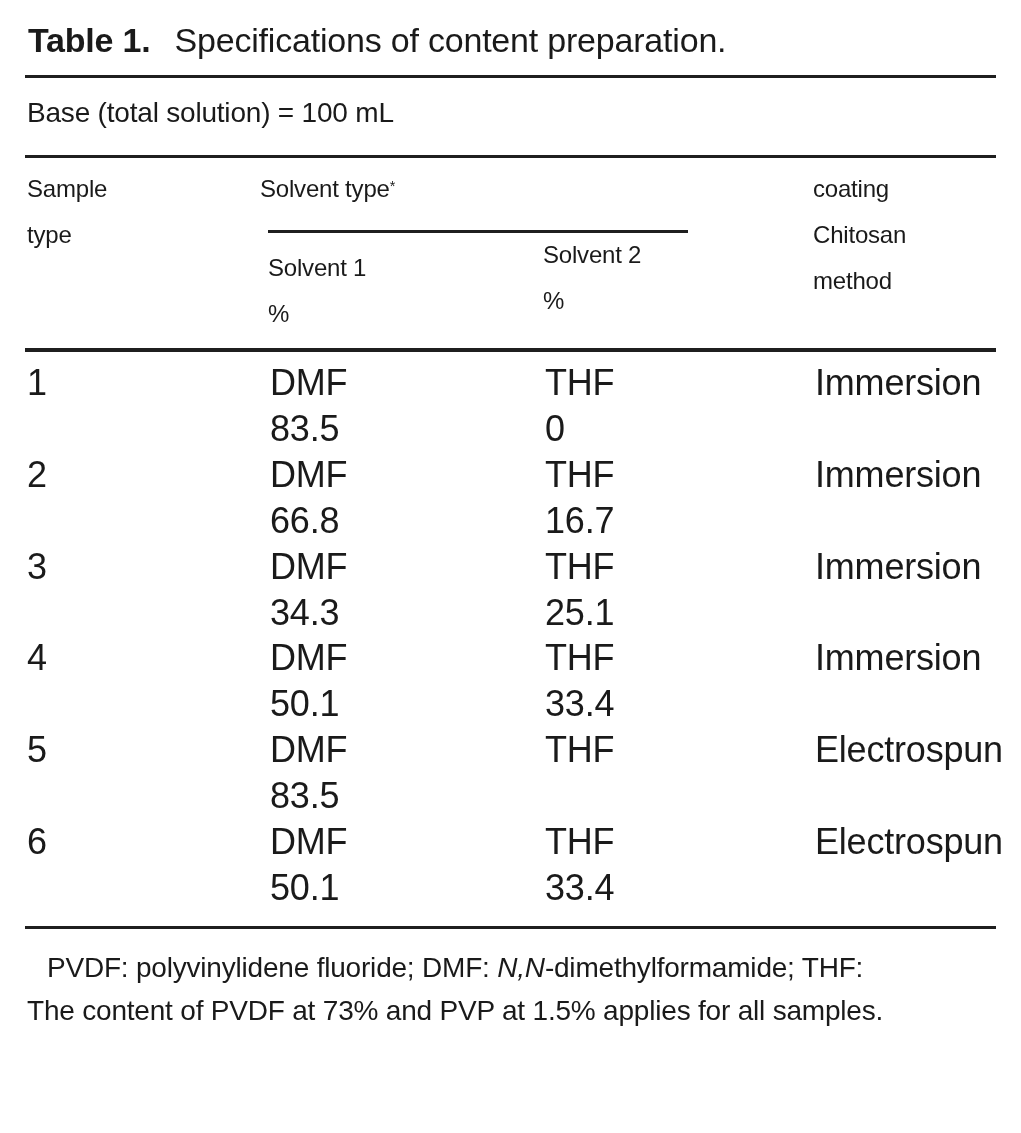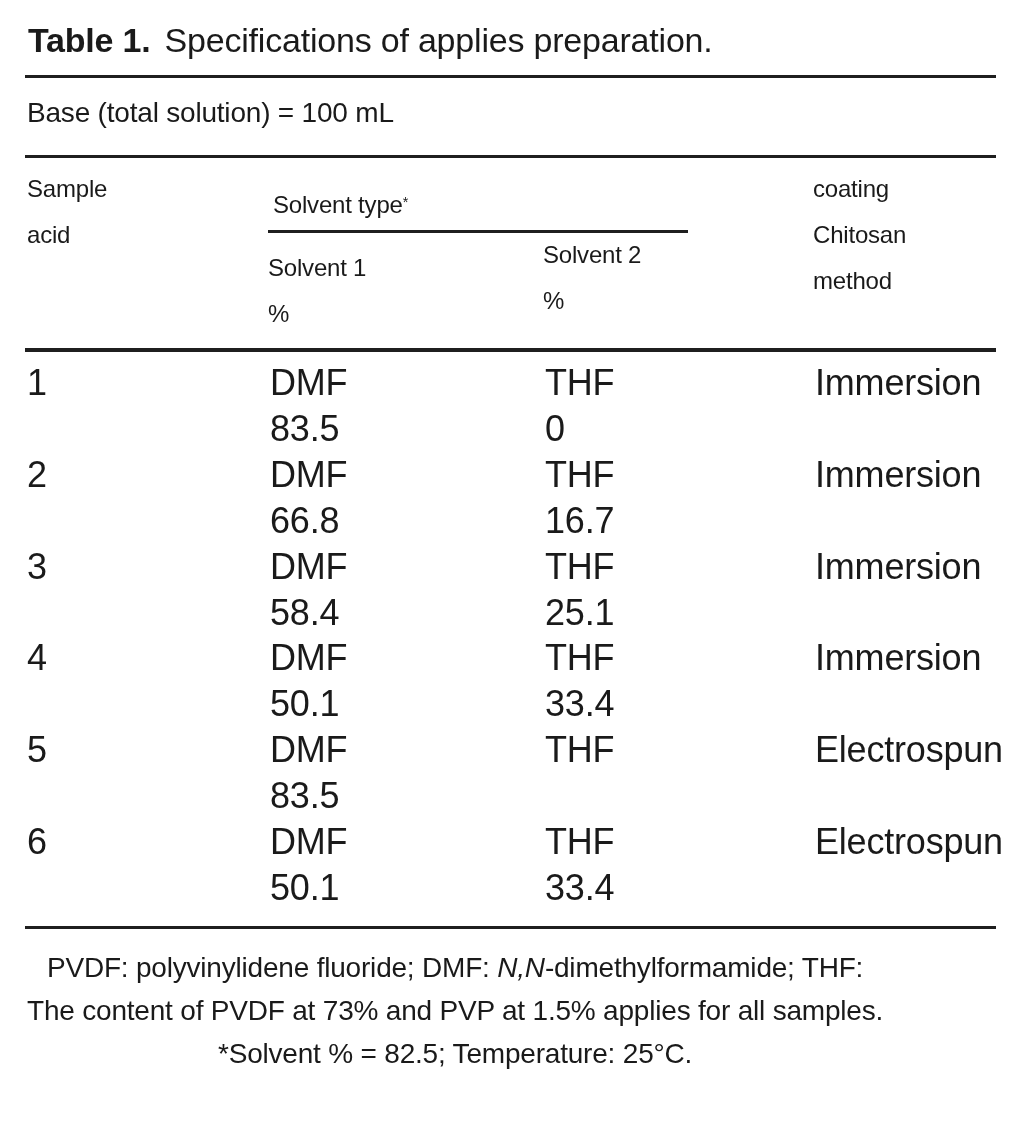--- a/index.html
+++ b/index.html
@@ -41,39 +41,39 @@
   }
   
   .caption {
     position: absolute;
     left: 28px;
     top: 18px;
     font-size: 34px;
     line-height: 44px;
     white-space: nowrap;
   }
-  .caption .bold { font-weight: bold; margin-right: 14px; }
+  .caption .bold { font-weight: bold; margin-right: 24px; }
   
   .base-note {
     position: absolute;
     left: 27px;
     top: 90px;
     font-size: 28px;
     line-height: 46px;
     white-space: nowrap;
   }
   
   .hcell {
     position: absolute;
     font-size: 24px;
     line-height: 46px;
     white-space: nowrap;
   }
   .h-sample   { left: 27px;  top: 166px; }
-  .h-group    { left: 273px; top: 166px; margin-top: 16px; }
+  .h-group    { left: 260px; top: 166px; }
   .h-solvent1 { left: 268px; top: 245px; }
   .h-solvent2 { left: 543px; top: 232px; }
   .h-method   { left: 813px; top: 166px; }
   .h-group sup {
     font-size: 60%;
     position: relative;
     top: -0.45em;
     vertical-align: baseline;
   }
   
@@ -104,32 +104,32 @@
     text-align: center;
   }
   .footnotes i { font-style: italic; }
 </style>
 </head>
 <body>
 
 <div class="page">
 
   <div class="caption">
-    <span class="bold">Table 1.</span><span>Specifications of applies preparation.</span>
+    <span class="bold">Table 1.</span><span>Specifications of content preparation.</span>
   </div>
 
   <div class="rule rule-top"></div>
 
   <div class="base-note">Base (total solution) = 100 mL</div>
 
   <div class="rule rule-under-base"></div>
 
   <div class="hcell h-sample">
     <div>Sample</div>
-    <div>acid</div>
+    <div>type</div>
   </div>
 
   <div class="hcell h-group">
     <span>Solvent type</span><sup>*</sup>
   </div>
 
   <div class="spanner-rule"></div>
 
   <div class="hcell h-solvent1">
     <div>Solvent 1</div>
@@ -174,21 +174,21 @@
         <div>THF</div>
         <div>16.7</div>
       </div>
       <div>Immersion</div>
     </div>
 
     <div class="row">
       <div>3</div>
       <div>
         <div>DMF</div>
-        <div>58.4</div>
+        <div>34.3</div>
       </div>
       <div>
         <div>THF</div>
         <div>25.1</div>
       </div>
       <div>Immersion</div>
     </div>
 
     <div class="row">
       <div>4</div>
@@ -228,16 +228,15 @@
       <div>Electrospun</div>
     </div>
 
   </div>
 
   <div class="rule rule-bottom"></div>
 
   <div class="footnotes">
     <div><span>PVDF: polyvinylidene fluoride; DMF: </span><i>N,N</i><span>-dimethylformamide; THF:</span></div>
     <div>The content of PVDF at 73% and PVP at 1.5% applies for all samples.</div>
-    <div>*Solvent % = 82.5; Temperature: 25°C.</div>
   </div>
 
 </div>
 
 </body></html>

